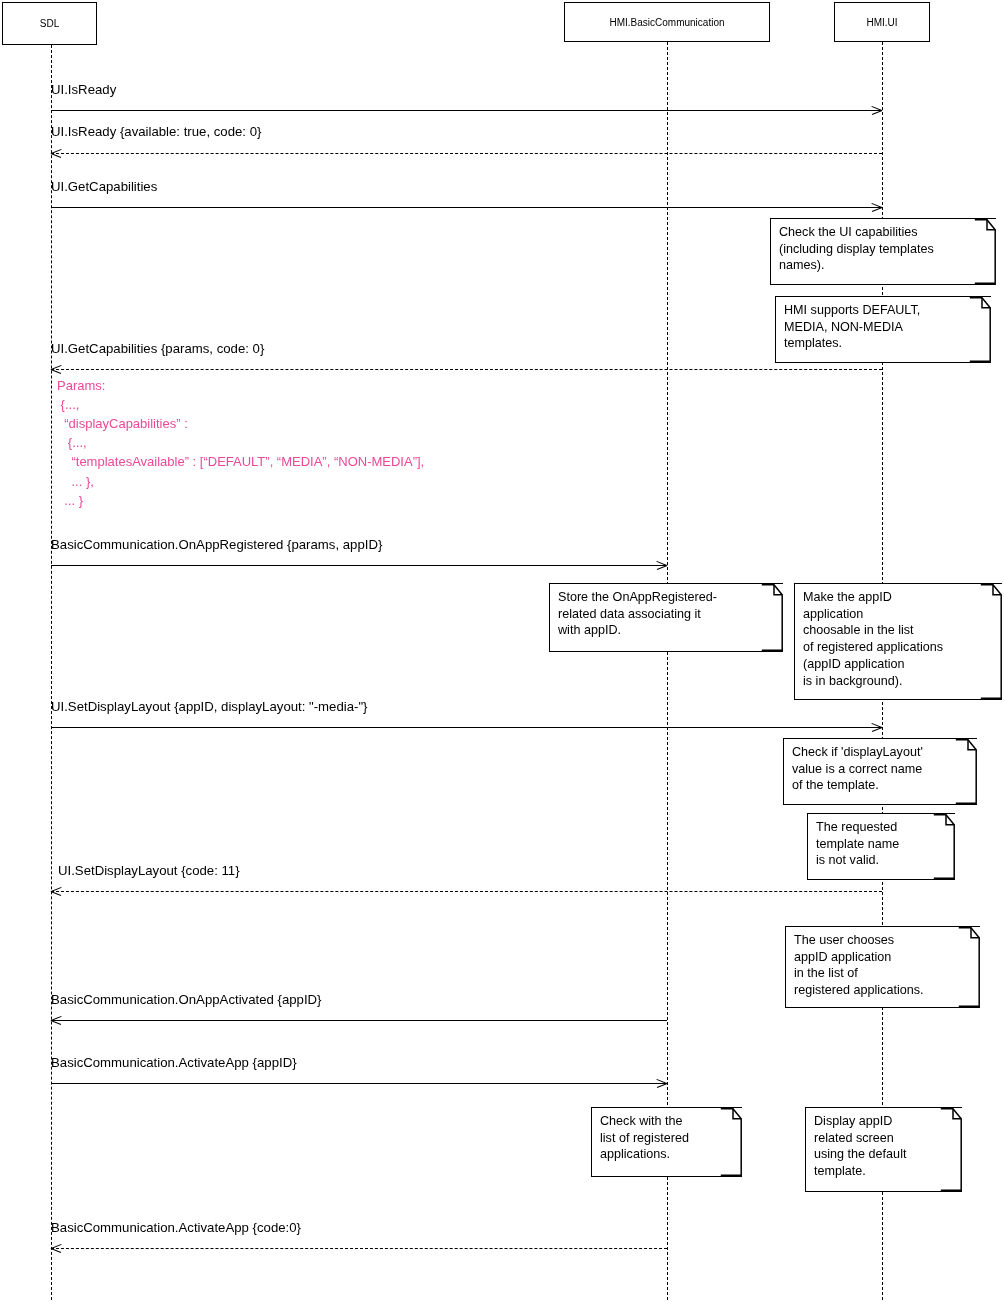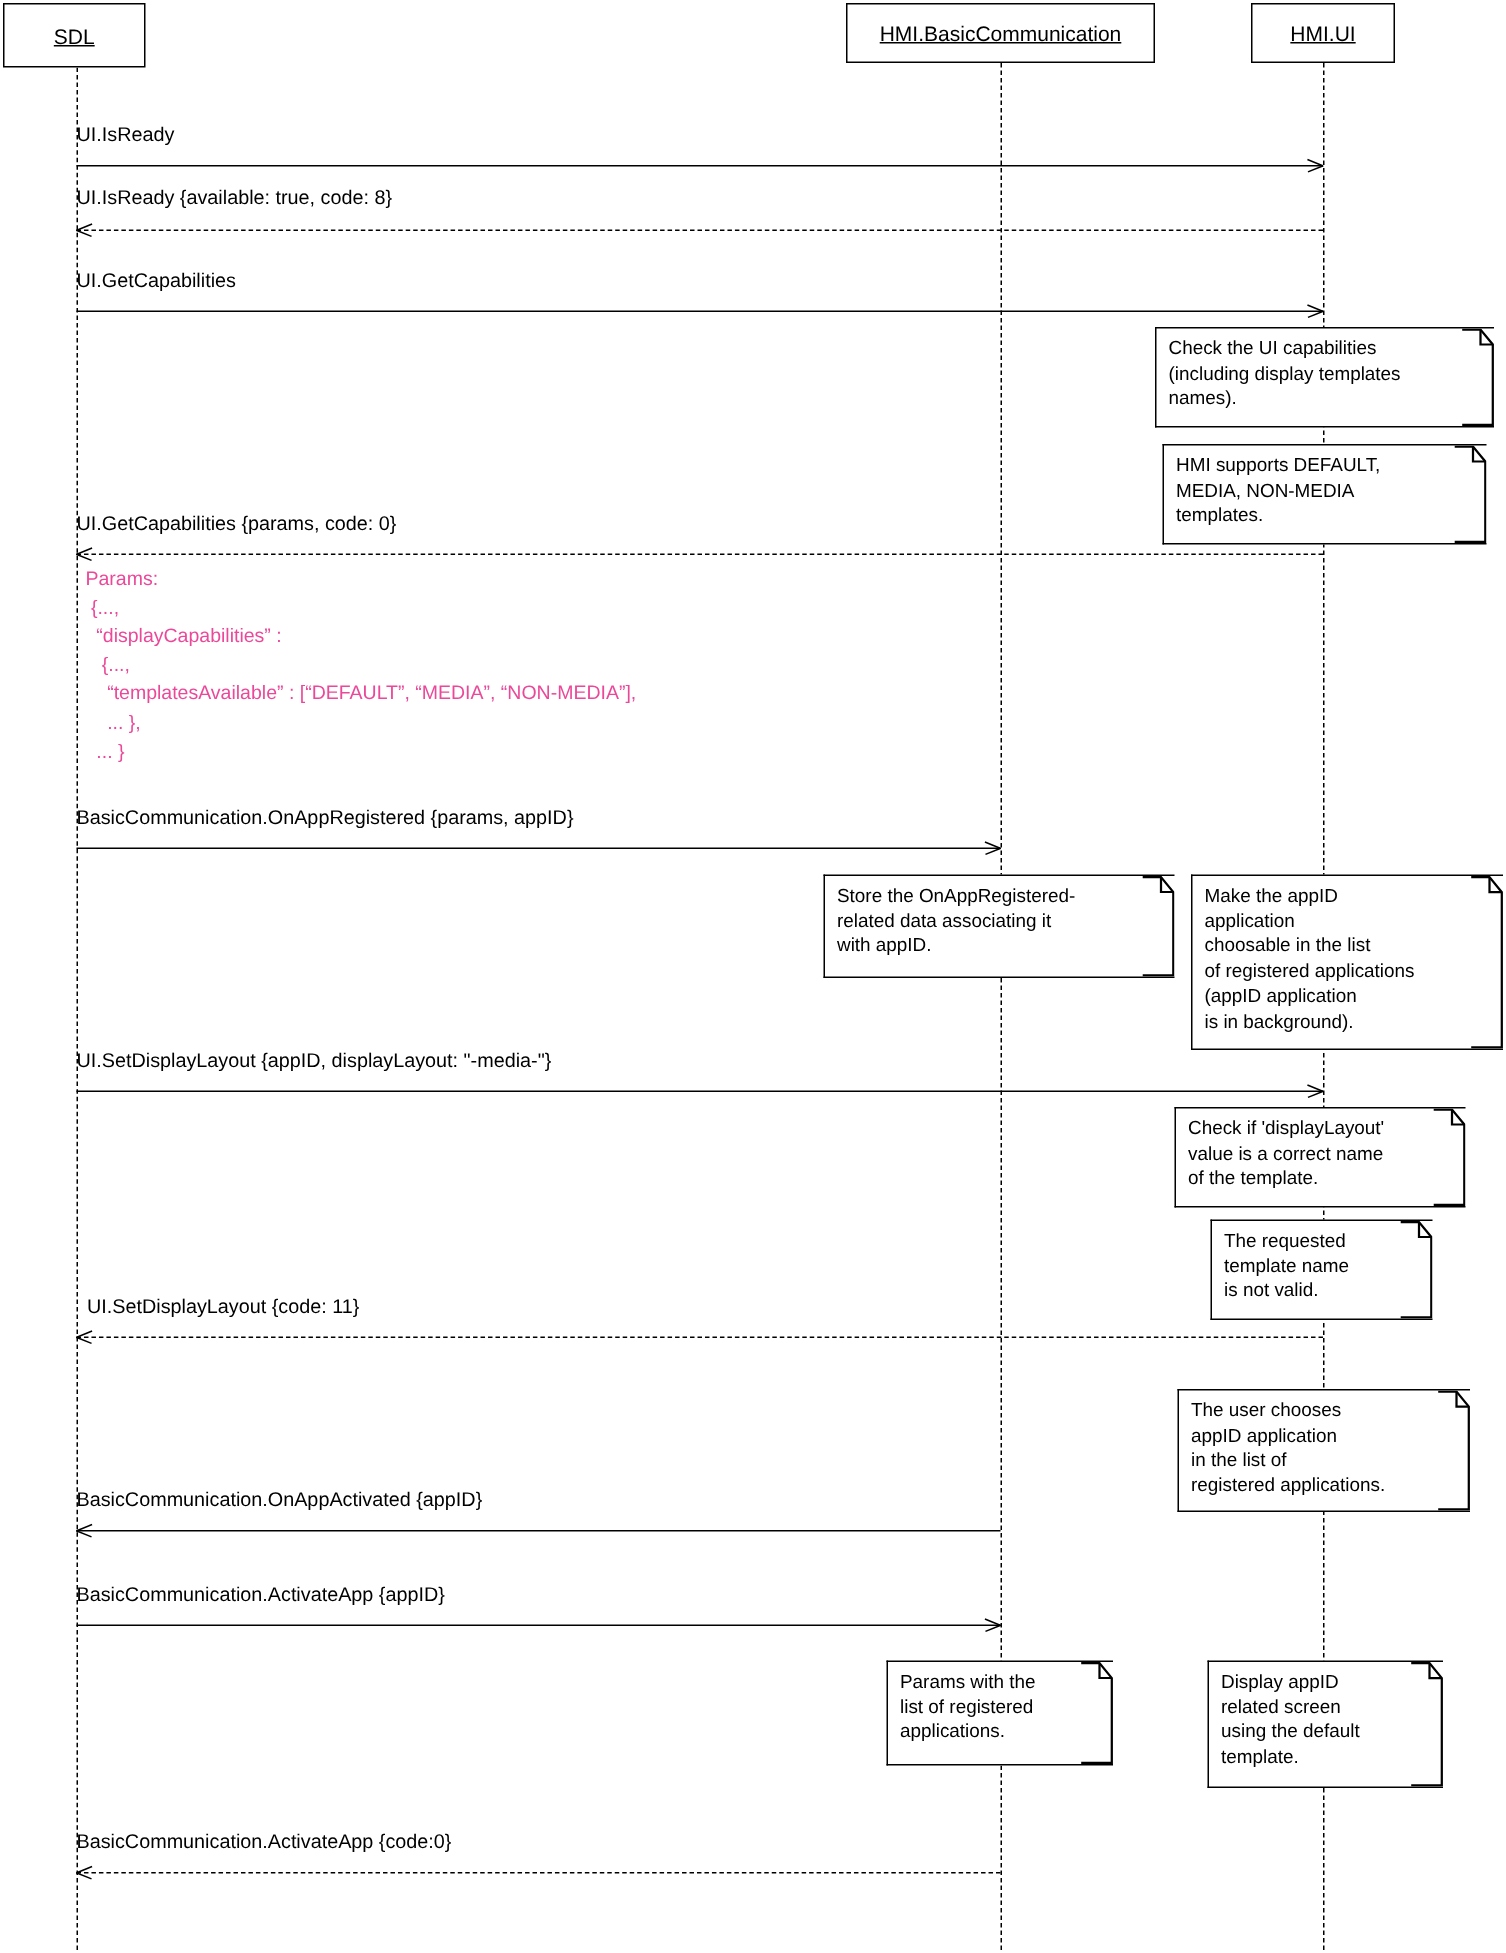--- a/index.html
+++ b/index.html
@@ -22,23 +22,22 @@
   .participant {
     position: absolute;
     box-sizing: border-box;
     border: 1.6px solid #000000;
     background: #ffffff;
     display: flex;
     align-items: center;
     justify-content: center;
   }
   .participant .plabel {
-    font-size: 14px;
+    font-size: 10px;
     color: #000000;
-    text-decoration: underline;
     white-space: nowrap;
     letter-spacing: 0px;
   }
 
   
   .lifeline {
     position: absolute;
     width: 0;
     border-left: 1.4px dashed #000000;
   }
@@ -156,21 +155,21 @@
   </div>
   <div class="msg-label" style="left:51px; top:82px; width:831px;">UI.IsReady</div>
 
   <div class="msg dashed" style="left:51px; top:153px; width:831px;">
     <div class="line"></div>
     <div class="arrowhead left">
         <i class="a"></i>
         <i class="b"></i>
       </div>
   </div>
-  <div class="msg-label" style="left:51px; top:124px; width:831px;">UI.IsReady {available: true, code: 8}</div>
+  <div class="msg-label" style="left:51px; top:124px; width:831px;">UI.IsReady {available: true, code: 0}</div>
 
   <div class="msg solid" style="left:51px; top:207px; width:831px;">
     <div class="line"></div>
     <div class="arrowhead right">
         <i class="a"></i>
         <i class="b"></i>
       </div>
   </div>
   <div class="msg-label" style="left:51px; top:179px; width:831px;">UI.GetCapabilities</div>
 
@@ -339,21 +338,21 @@
   <div class="msg-label" style="left:51px; top:1055px; width:616px;">BasicCommunication.ActivateApp {appID}</div>
 
   <div class="note" style="left:591px; top:1107px; width:151px; height:70px;">
     <div class="fold-edge">
       <svg viewBox="0 0 22 70" preserveAspectRatio="none">
         <path d="M 0.8 0.8 L 13 0.8 L 21.2 11 L 21.2 69.2 L 0.8 69.2" fill="#ffffff" stroke="#000000" stroke-width="1.5"></path>
         <path d="M 13 0.8 L 13 11 L 21.2 11" fill="none" stroke="#000000" stroke-width="1.5"></path>
       </svg>
     </div>
     <div class="ntext">
-      <div>Params with the</div>
+      <div>Check with the</div>
       <div>list of registered</div>
       <div>applications.</div>
     </div>
   </div>
 
   <div class="note" style="left:805px; top:1107px; width:157px; height:85px;">
     <div class="fold-edge">
       <svg viewBox="0 0 22 85" preserveAspectRatio="none">
         <path d="M 0.8 0.8 L 13 0.8 L 21.2 11 L 21.2 84.2 L 0.8 84.2" fill="#ffffff" stroke="#000000" stroke-width="1.5"></path>
         <path d="M 13 0.8 L 13 11 L 21.2 11" fill="none" stroke="#000000" stroke-width="1.5"></path>

